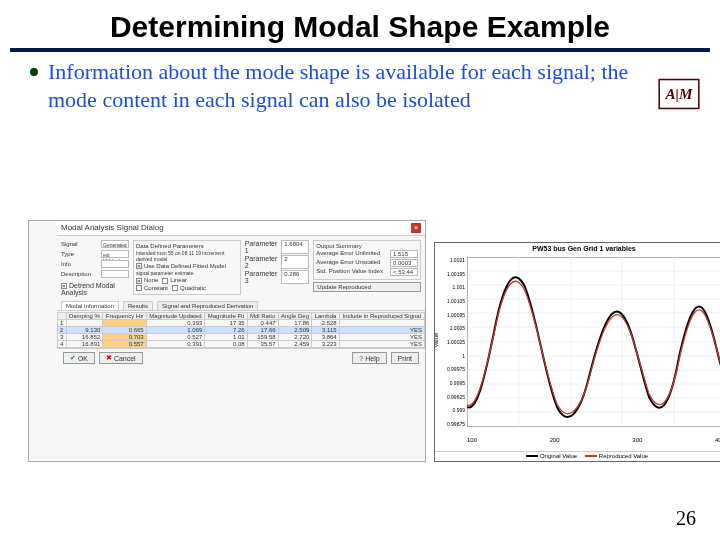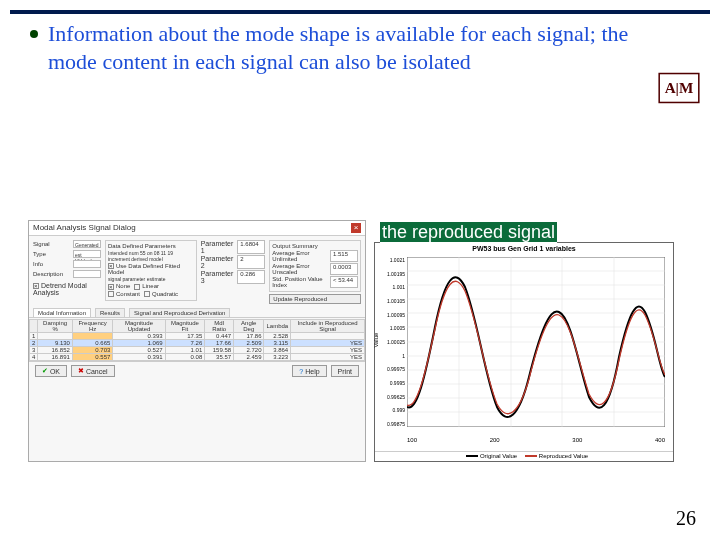--- a/index.html
+++ b/index.html
@@ -1,28 +1,28 @@
 <!DOCTYPE html>
 <html><head>
 <meta charset="utf-8">
 <style>
   * { box-sizing: border-box; margin: 0; padding: 0; }
   body { width: 720px; height: 540px; background: #fff; font-family: Arial, sans-serif; position: relative; overflow: hidden; }
   .slide { width: 100%; height: 100%; padding: 10px 30px 10px 30px; position: relative; }
   .title { font: bold 30px Arial; color: #000; text-align: center; margin-bottom: 4px; }
   .rule { height: 4px; background: #001a4d; margin: 0 -20px 6px -20px; }
-  .logo { position: absolute; right: 18px; top: 72px; }
+  .logo { position: absolute; right: 18px; top: 78px; font-style: italic; }
   .logo svg { width: 46px; height: 32px; }
   .bullet-row { display: flex; align-items: flex-start; gap: 10px; margin-top: 6px; }
   .dot { width: 8px; height: 8px; background: #004200; border-radius: 50%; margin-top: 10px; flex: 0 0 auto; }
   .bullet-text { font: 22px "Times New Roman", serif; color: #1d4ed8; line-height: 1.25; padding-right: 50px; }
   .caption { position: absolute; left: 380px; top: 200px; font: 18px Arial; color: #000; background: #fff; line-height: 1.2; z-index: 3; }
   .caption .hl { background: #0b6b3a; color: #fff; padding: 0 2px; }
   .content { position: absolute; left: 28px; top: 220px; display: flex; gap: 8px; }
-  .dialog { width: 338px; border: 1px solid #aaa; background: #f7f7f7; font: 7px Arial; color: #333; }
+  .dialog { width: 398px; border: 1px solid #aaa; background: #f7f7f7; font: 7px Arial; color: #333; padding-left: 28px; }
   .dlg-title { background: #fff; border-bottom: 1px solid #ccc; display: flex; justify-content: space-between; padding: 2px 4px; font-size: 8px; }
   .dlg-close { background: #c0392b; color: #fff; width: 10px; height: 10px; text-align: center; line-height: 10px; font-size: 8px; }
   .dlg-body { padding: 4px; display: flex; gap: 4px; }
   .dlg-col { flex: 1; }
   .field { display: flex; gap: 2px; margin-bottom: 2px; align-items: center; }
   .field label { width: 38px; font-size: 6px; }
   .field .box { border: 1px solid #bbb; background: #fff; height: 8px; flex: 1; font-size: 5px; padding-left: 1px; line-height: 8px; }
   .frame { border: 1px solid #ccc; padding: 2px; margin-bottom: 2px; font-size: 6px; }
   .frame-title { font-size: 6px; margin-bottom: 1px; }
   .chk { display: inline-block; width: 6px; height: 6px; border: 1px solid #888; margin-right: 2px; vertical-align: middle; }
@@ -48,38 +48,38 @@
   .yticks { position: absolute; left: 2px; top: 14px; height: 170px; width: 28px; font: 5px Arial; display: flex; flex-direction: column; justify-content: space-between; text-align: right; }
   .xticks { position: absolute; left: 32px; bottom: 18px; width: 258px; font: 6px Arial; display: flex; justify-content: space-between; }
   .legend { position: absolute; bottom: 2px; width: 100%; text-align: center; font: 6px Arial; border-top: 1px solid #ccc; padding-top: 1px; }
   .legend .sw { display: inline-block; width: 12px; height: 0; border-top: 2px solid; vertical-align: middle; margin: 0 2px 0 6px; }
   .pagenum { position: absolute; right: 24px; bottom: 10px; font: 20px "Times New Roman", serif; text-align: right; }
 </style>
 </head>
 <body>
 
 <div class="slide">
+  <div class="title">Determining Modal Shape Example</div>
   <div class="rule"></div>
 
   <div class="logo">
     <svg viewBox="0 0 60 42">
         <rect x="0" y="0" width="60" height="42" fill="#fff"></rect>
         <text x="30" y="28" text-anchor="middle" font-family="Georgia" font-weight="bold" font-size="20" fill="#500000">A|M</text>
         <rect x="4" y="2" width="52" height="38" fill="none" stroke="#500000" stroke-width="2"></rect>
       </svg>
   </div>
 
   <div class="bullet-row">
     <div class="dot"></div>
     <div class="bullet-text">Information about the mode shape is available for each signal; the mode content in each signal can also be isolated</div>
   </div>
 
   <div class="caption">
     <br>
-    <span class="hl">the reproduced signal</span>
   </div>
 
   <div class="content">
 
     <div class="dialog">
       <div class="dlg-title">
         <span>Modal Analysis Signal Dialog</span>
         <span class="dlg-close">×</span>
       </div>
       <div class="dlg-body">

